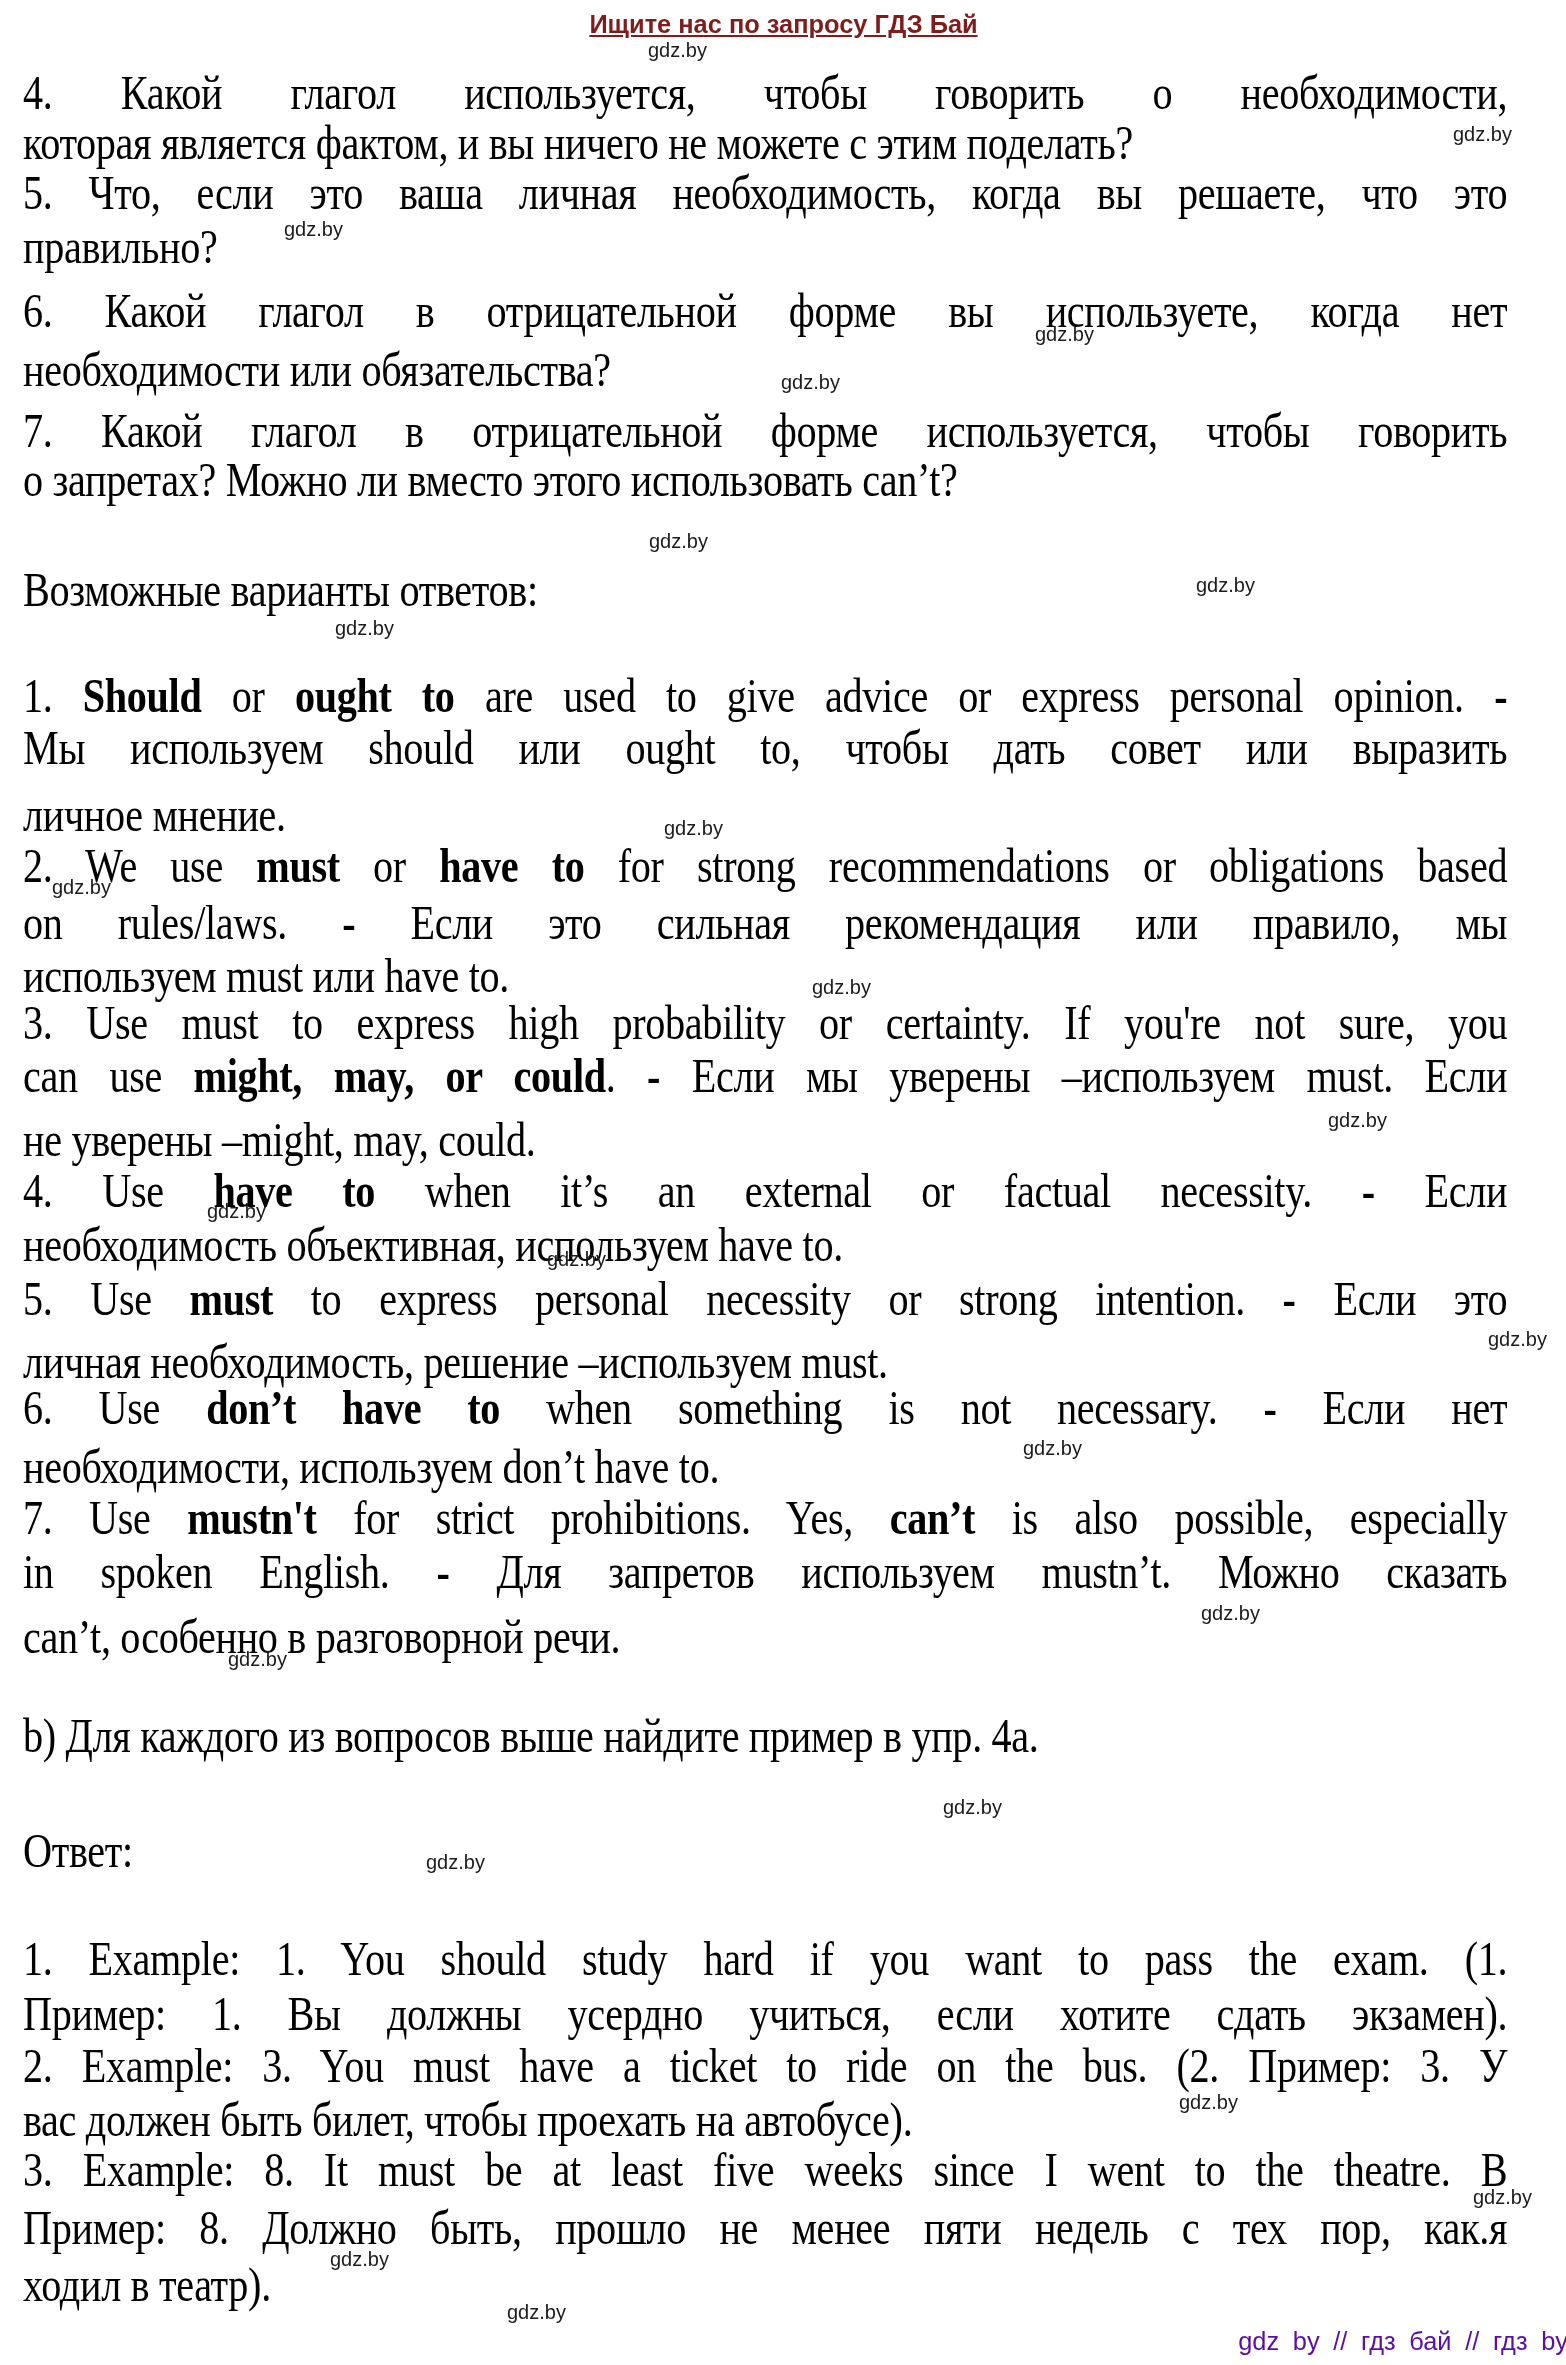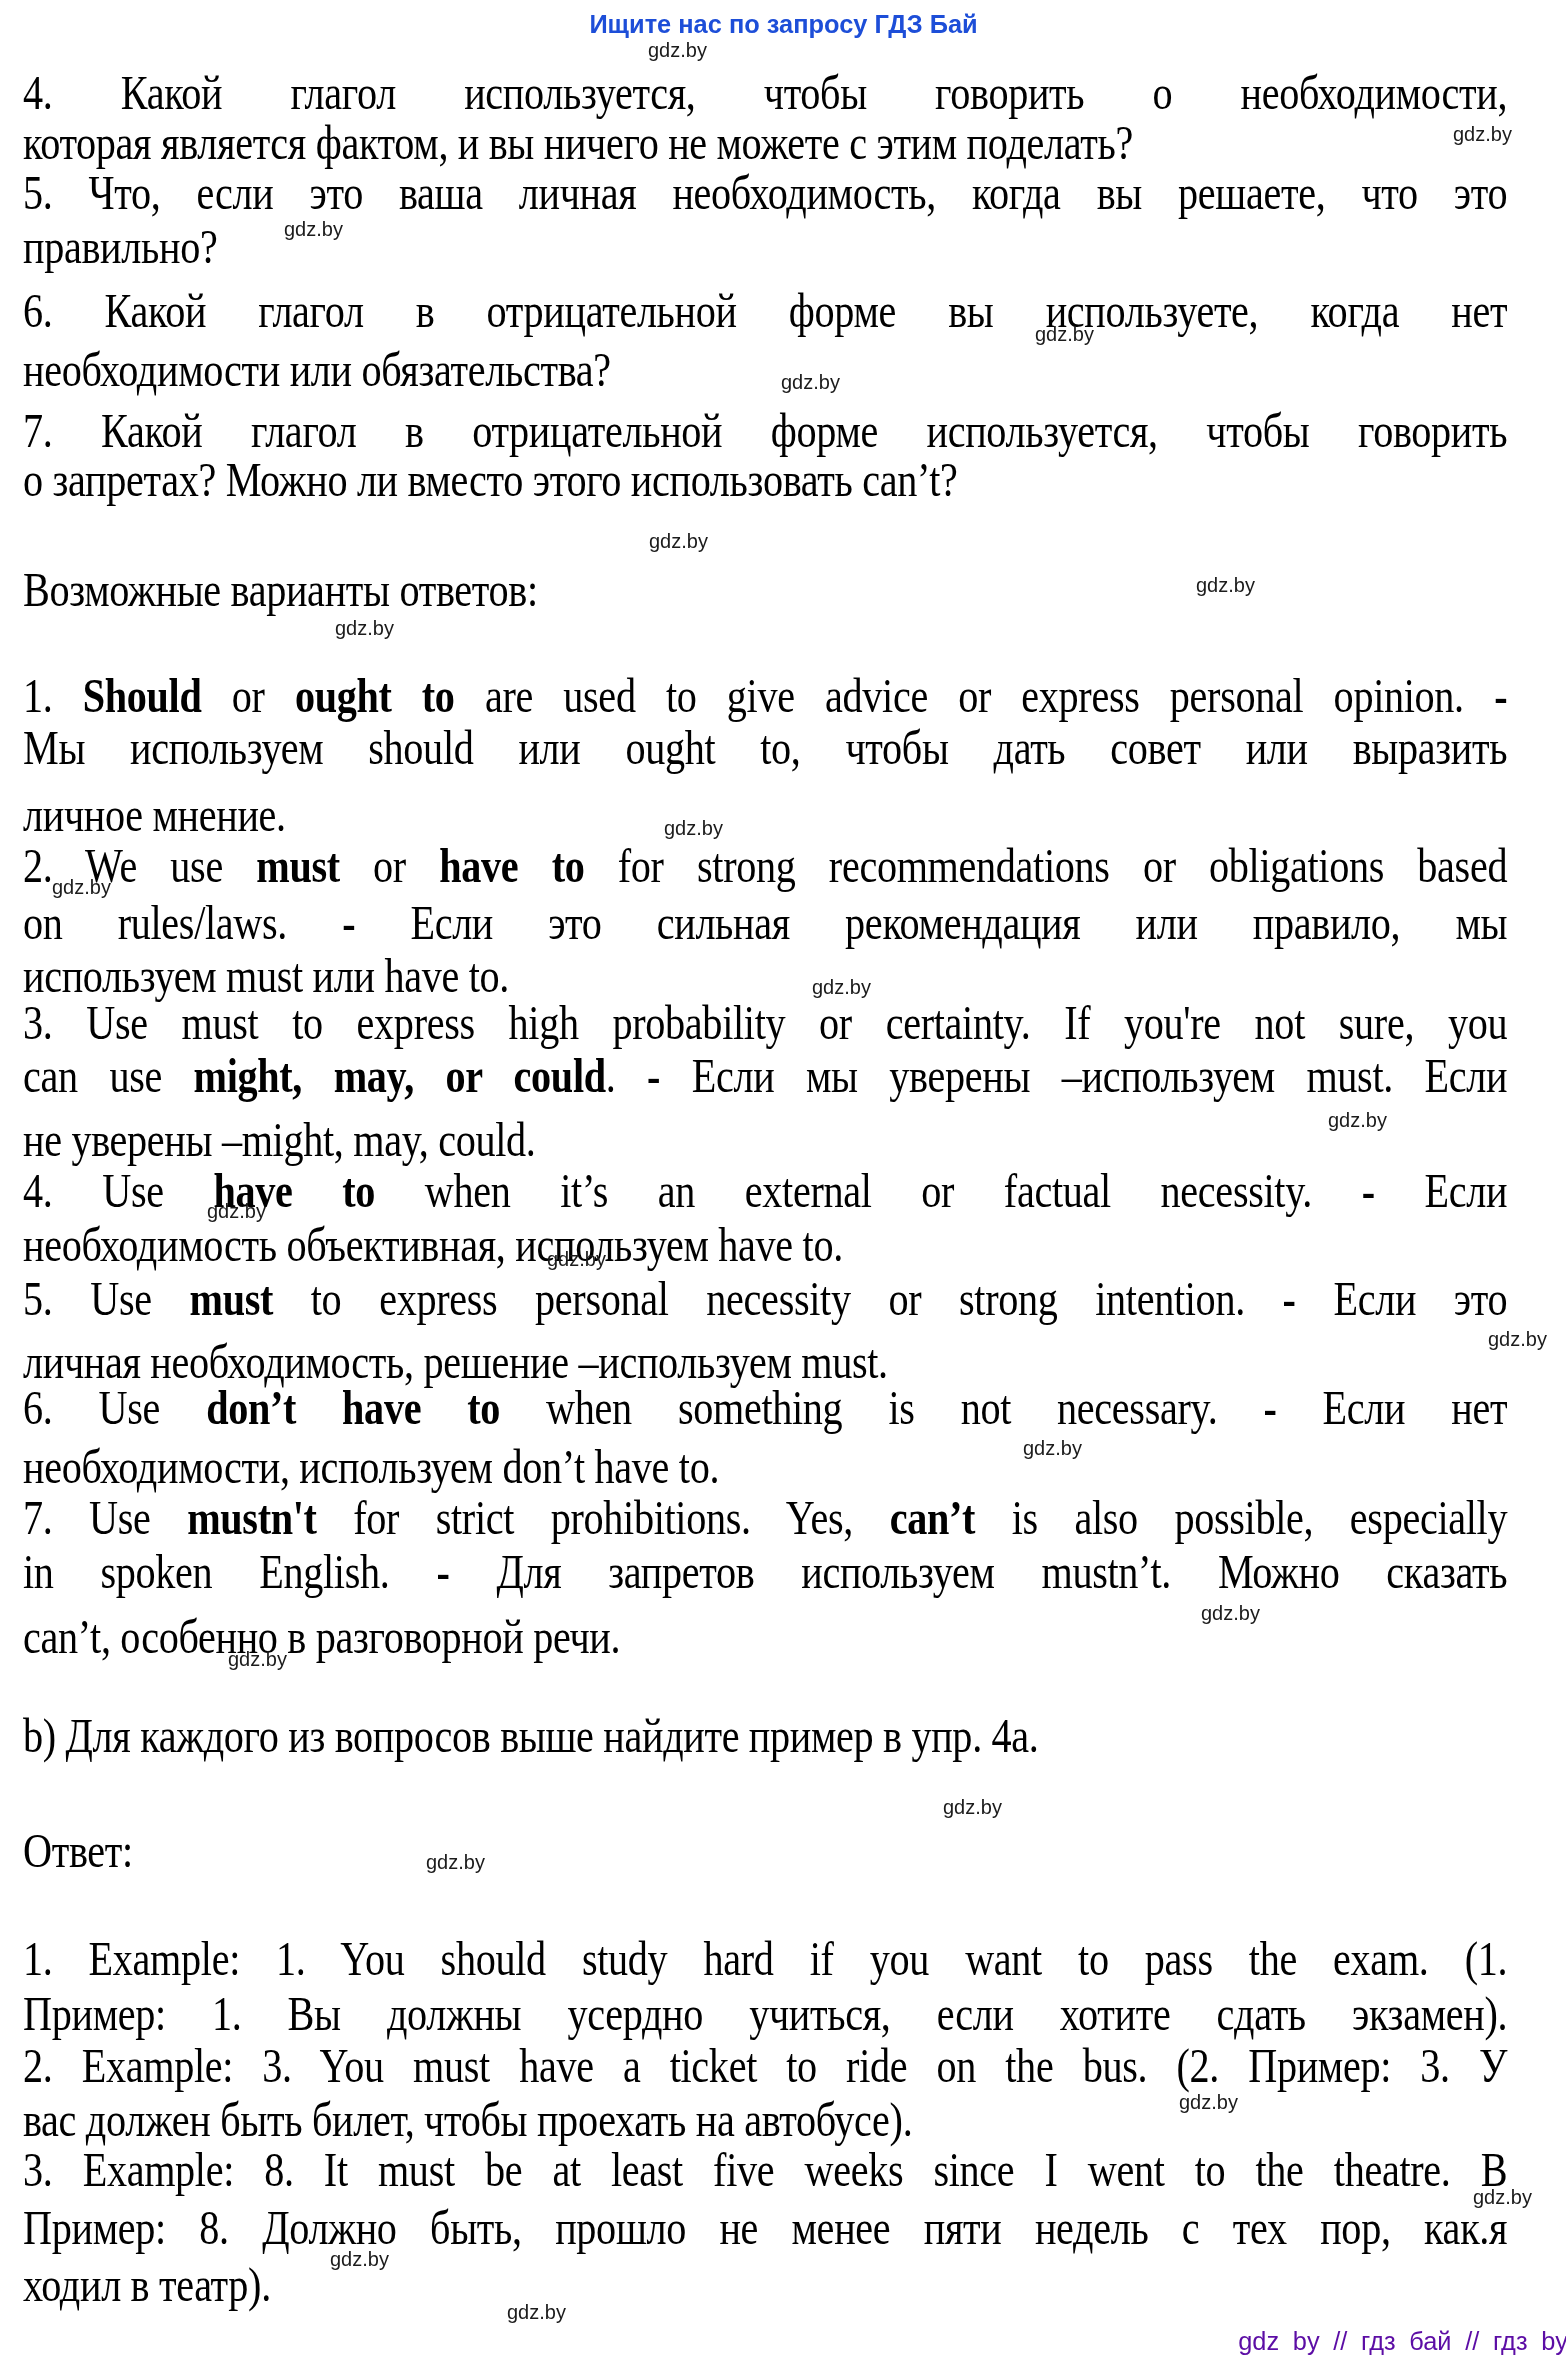--- a/index.html
+++ b/index.html
@@ -35,21 +35,21 @@
     position:absolute;top:2327px;left:1px;width:100%;
     text-align:right;
     font-family:"Liberation Sans",sans-serif;
     font-size:25.4px;font-weight:400;word-spacing:6.6px;
   }
 </style>
 </head>
 <body>
 
 <div class="page">
-  <div class="promo" style="color: #1d4ed8;">Ищите нас по запросу ГДЗ Бай</div>
+  <div class="promo" style="color: #7f1d1d; text-decoration: underline;">Ищите нас по запросу ГДЗ Бай</div>
   <div class="footerline" style="color: rgb(92, 13, 165);">gdz by // гдз бай // гдз by</div>
 <div class="line j" style="top: 67px;"><span>4. Какой глагол используется, чтобы говорить о необходимости,</span></div>
     <div class="line" style="top: 117px;"><span>которая является фактом, и вы ничего не можете с этим поделать?</span></div>
     <div class="line j" style="top: 167px;"><span>5. Что, если это ваша личная необходимость, когда вы решаете, что это</span></div>
     <div class="line" style="top: 221px;"><span>правильно?</span></div>
     <div class="line j" style="top: 285px;"><span>6. Какой глагол в отрицательной форме вы используете, когда нет</span></div>
     <div class="line" style="top: 344px;"><span>необходимости или обязательства?</span></div>
     <div class="line j" style="top: 405px;"><span>7. Какой глагол в отрицательной форме используется, чтобы говорить</span></div>
     <div class="line" style="top: 454px;"><span>о запретах? Можно ли вместо этого использовать can’t?</span></div>
     <div class="line" style="top: 564px;"><span>Возможные варианты ответов:</span></div>

